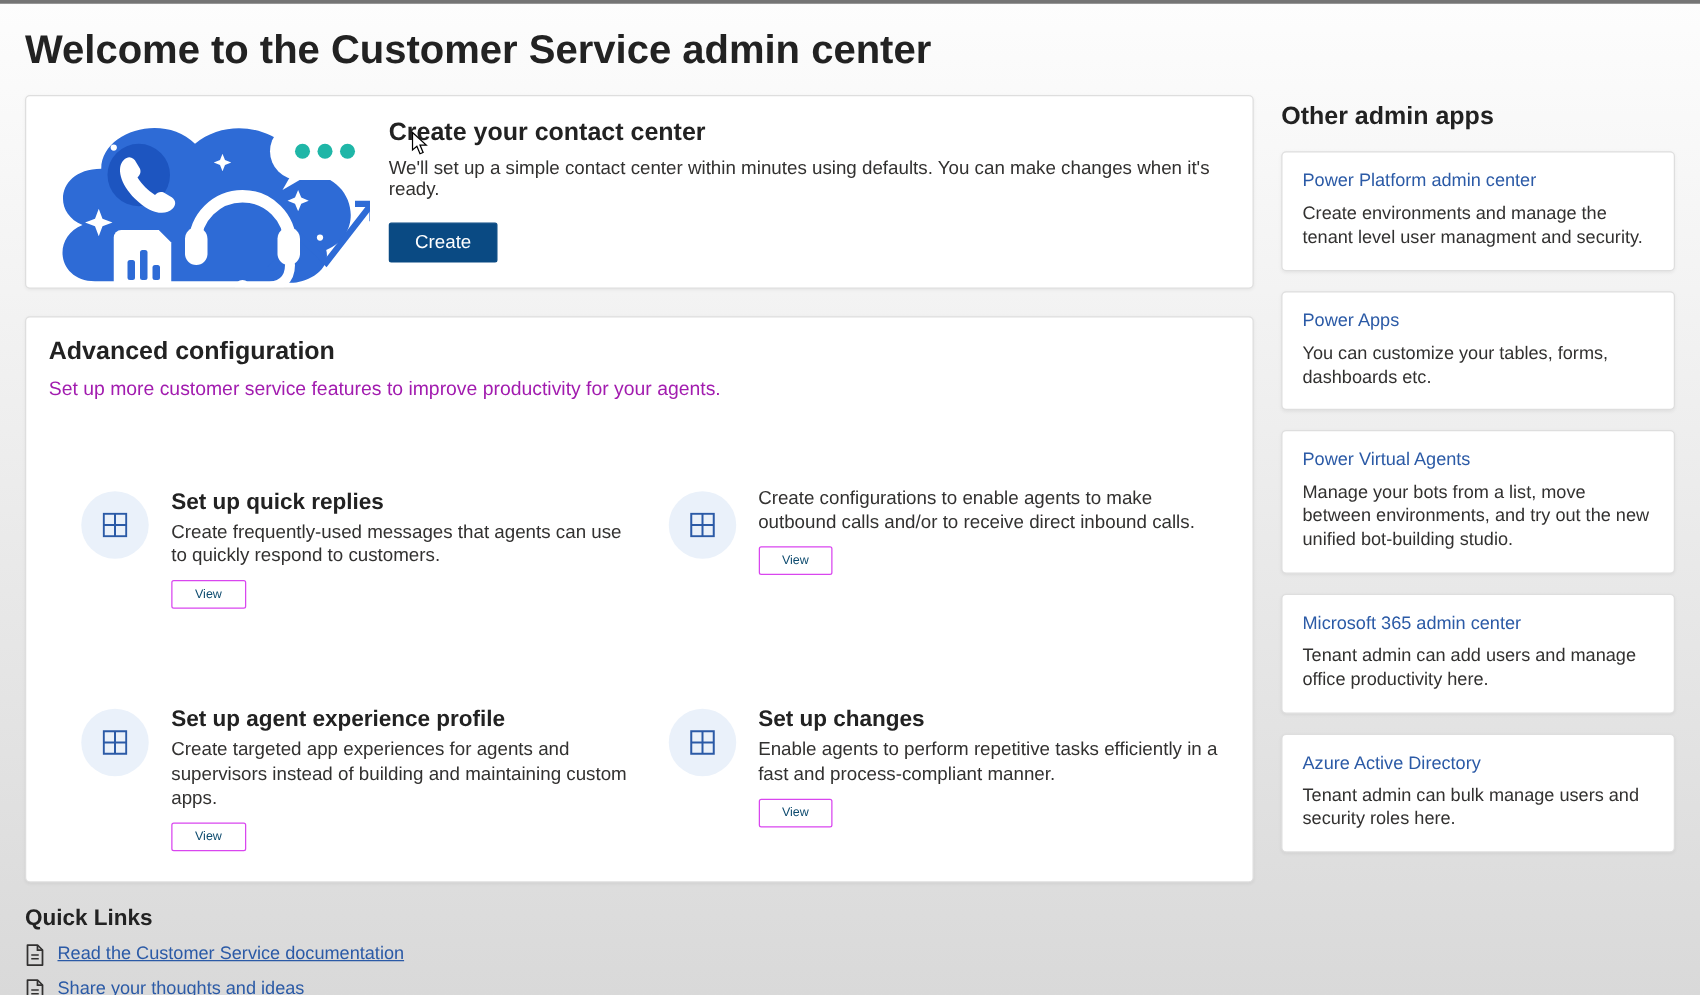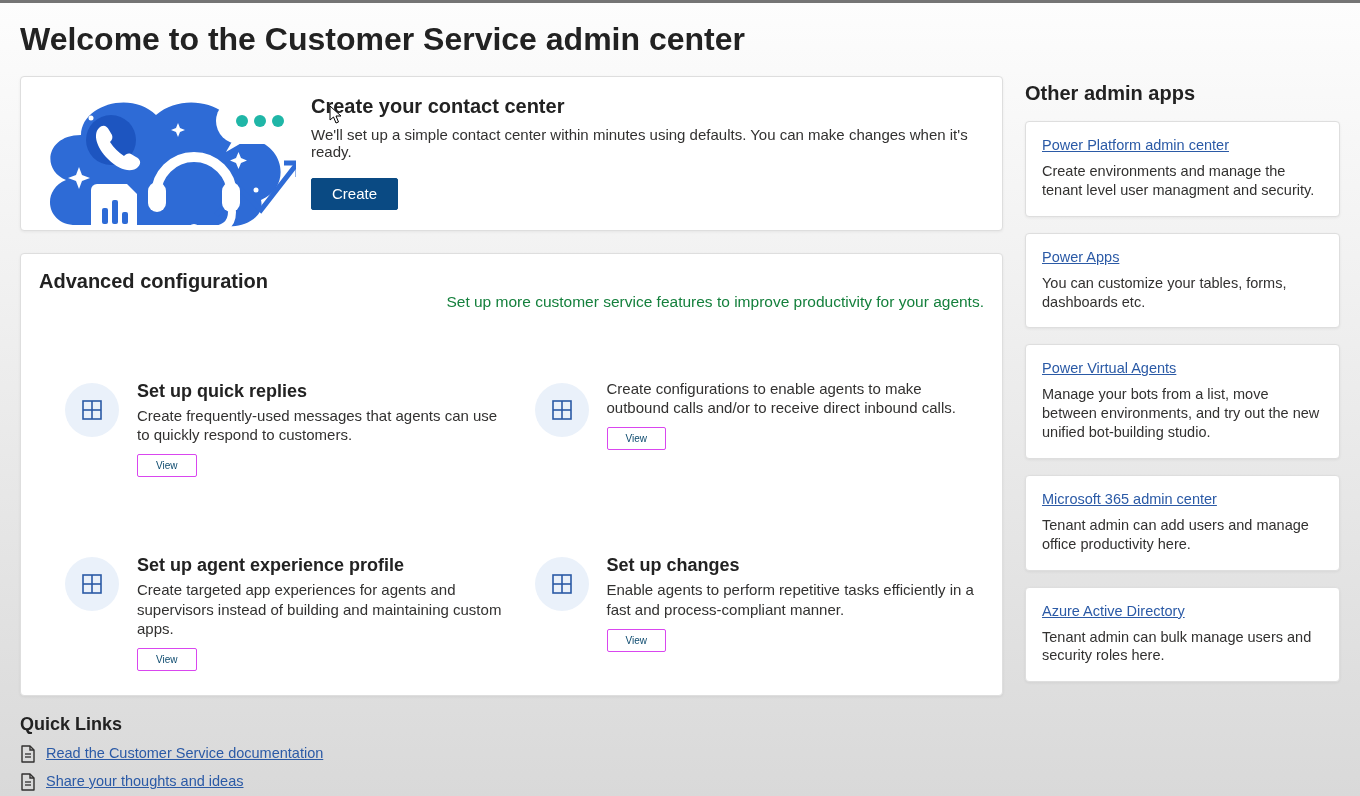--- a/index.html
+++ b/index.html
@@ -83,23 +83,22 @@
     padding: 16px 18px 24px 18px;
   }
   .adv h2 {
     font-size: 20px;
     font-weight: 600;
     margin: 0;
     color:#222;
   }
   .adv .adv-sub {
     font-size: 15.5px;
-    color: #15803d;
-    margin: 0 0 18px 0;
-    text-align: right;
+    color: #a21caf;
+    margin: 10px 0 18px 0;
   }
   .adv-grid {
     display: grid;
     grid-template-columns: 1fr 1fr;
     column-gap: 30px;
     row-gap: 28px;
     padding: 2px 10px 0 26px;
   }
   .adv-item {
     display: grid;
@@ -153,21 +152,20 @@
     font-weight: 600;
     margin: 6px 0 16px 0;
     color:#222;
   }
   .side .app-card {
     padding: 14px 16px 16px 16px;
     margin-bottom: 16px;
   }
   .side .app-card a {
     color: var(--link);
-    text-decoration: underline;
     font-size: 14.5px;
     cursor: pointer;
   }
   .side .app-card p {
     margin: 8px 0 0 0;
     font-size: 14.5px;
     color: #323130;
     line-height: 1.3;
   }
   

